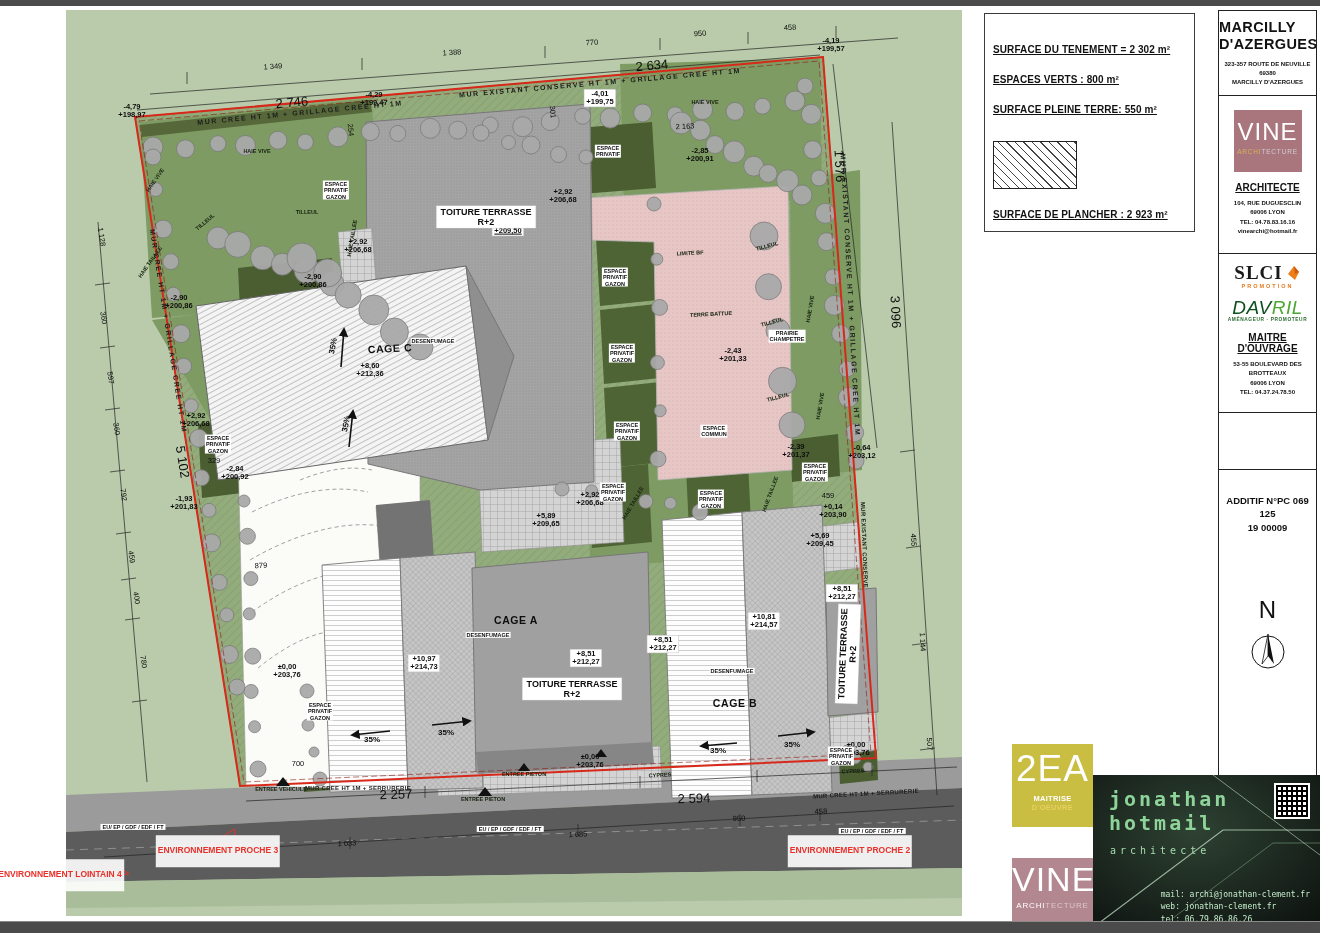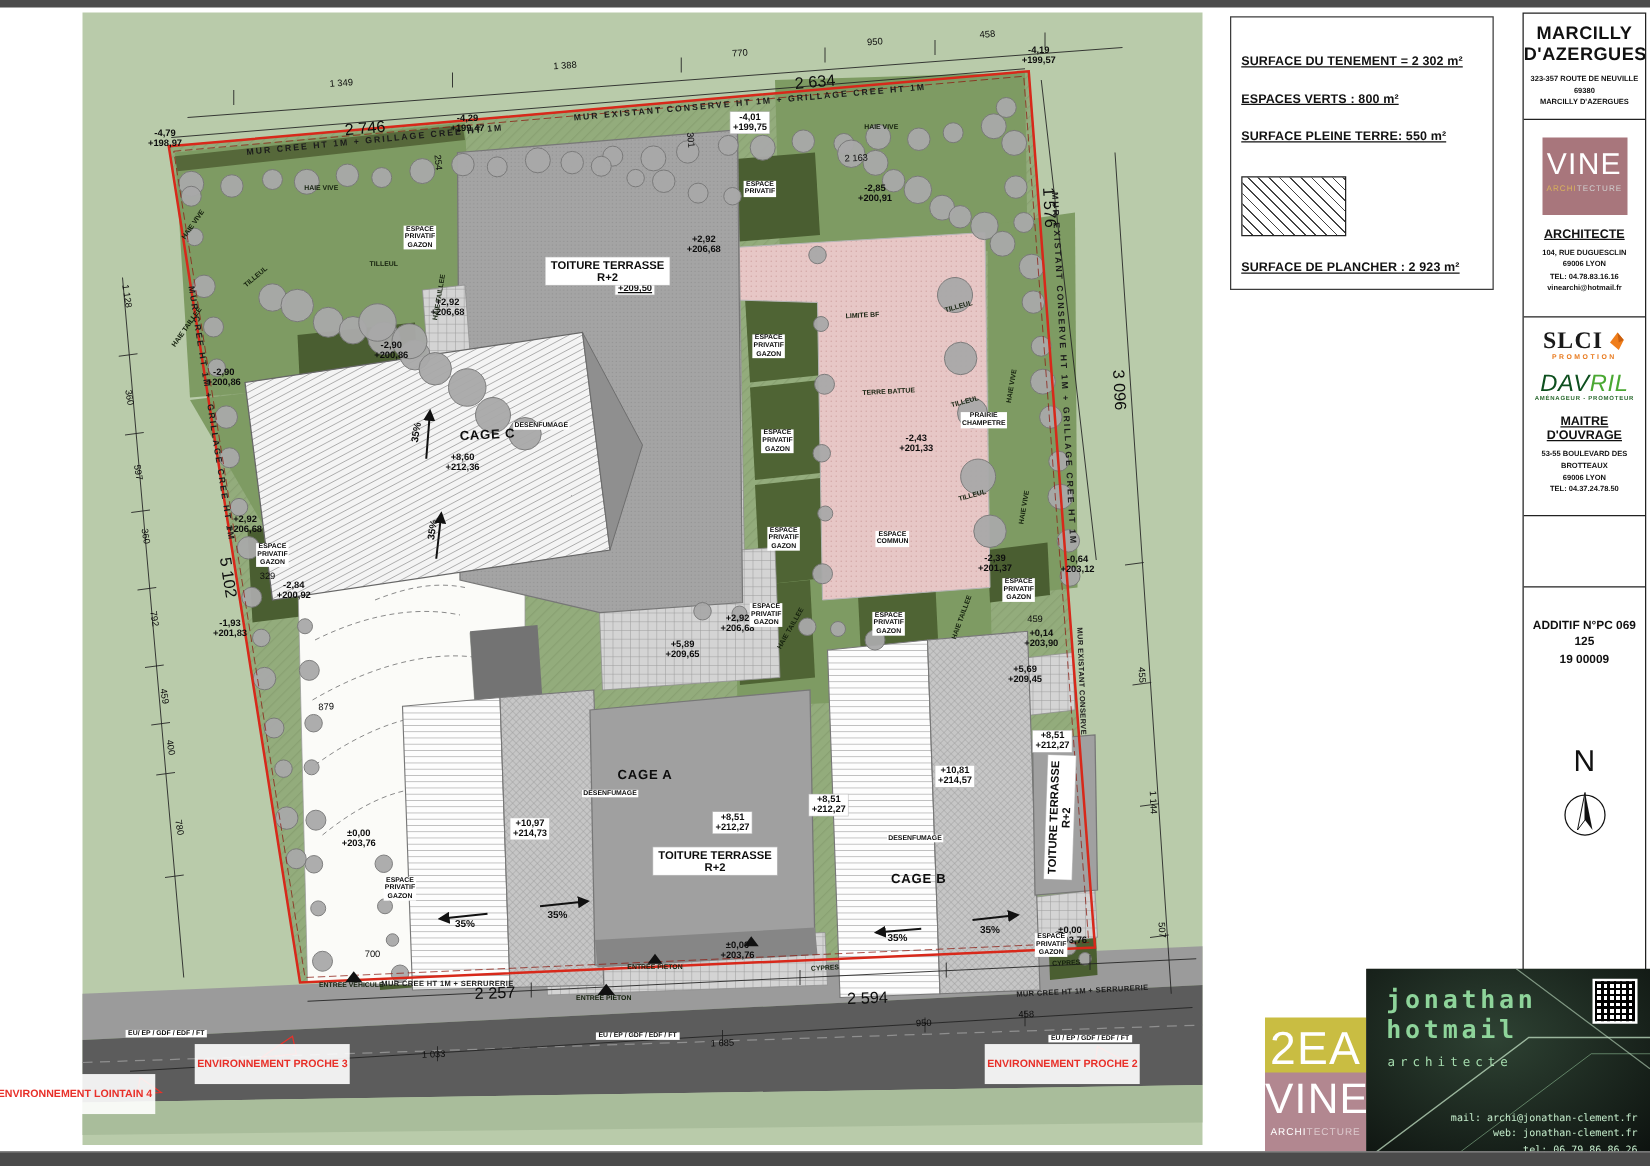--- a/index.html
+++ b/index.html
@@ -31,55 +31,55 @@
   
   .legend{position:absolute;left:984px;top:13px;width:209px;height:217px;border:1.5px solid #3c3c3c;background:#fff;}
   .leg-item{position:absolute;left:8px;font-size:10px;font-weight:700;text-decoration:underline;color:#111;letter-spacing:.1px;white-space:nowrap;}
   .leg-swatch{position:absolute;left:8px;top:127px;width:82px;height:46px;border:1px solid #222;
       background-image:repeating-linear-gradient(45deg,transparent 0 5px,#444 5px 6px);background-color:#fff;}
   
   .titleblock{position:absolute;left:1218px;top:10px;width:97px;height:777px;border:1.5px solid #222;background:#fff;}
   .tb-sec{position:relative;box-sizing:border-box;border-bottom:1.5px solid #222;overflow:hidden;}
   .tb-s1{height:85px;} .tb-s2{height:158px;} .tb-s3{height:159px;} .tb-s4{height:57px;}
   .tb-s5{height:315px;border-bottom:none;}
-  .tb-city{font-size:14.5px;font-weight:700;text-align:center;letter-spacing:.4px;color:#111;line-height:1.2;}
+  .tb-city{font-size:14.5px;font-weight:700;text-align:left;letter-spacing:.4px;color:#111;line-height:1.2;}
   .tb-city:first-child{margin-top:8px;}
   .tb-addr{font-size:6px;font-weight:700;text-align:center;white-space:pre-line;line-height:1.55;color:#111;margin-top:6px;}
   .tb-head{font-size:10px;font-weight:700;text-decoration:underline;text-align:center;margin-top:10px;color:#111;}
   .vine-logo{width:68px;height:62px;background:#a8767c;margin:14px auto 0;text-align:center;}
   .vine-name{font-size:24px;color:#fff;letter-spacing:1px;padding-top:8px;font-weight:400;}
   .vine-sub{font-size:6.5px;letter-spacing:.8px;margin-top:2px;}
   .vine-sub .va{color:#d9b25c;} .vine-sub .vt{color:#cfcfcf;}
   .slci{text-align:center;margin-top:8px;position:relative;}
   .slci-name{font-family:"Liberation Serif",serif;font-size:19px;font-weight:700;color:#1a1a1a;letter-spacing:1px;vertical-align:middle;}
   .slci-cube{vertical-align:middle;margin-left:2px;}
   .slci-sub{font-size:5.5px;letter-spacing:2px;color:#e87a1e;font-weight:700;margin-top:-1px;}
   .davril{text-align:center;margin-top:8px;}
   .dav-name{font-size:19px;font-weight:400;font-style:italic;letter-spacing:.5px;}
   .dav-a{color:#0d4f1e;} .dav-b{color:#4aa832;}
   .dav-sub{font-size:4.8px;letter-spacing:.6px;color:#2c6b31;font-weight:700;margin-top:-2px;}
   .tb-additif{font-size:9.5px;font-weight:700;text-align:center;white-space:pre-line;margin-top:24px;color:#111;line-height:1.4;}
   .tb-north{font-size:24px;text-align:center;margin-top:62px;color:#111;}
   .compass{display:block;margin:4px auto 0;}
   
-  .f2ea{position:absolute;left:1012px;top:814px;width:81px;height:83px;background:#c9bd42;text-align:center;overflow:hidden;}
+  .f2ea{position:absolute;left:1012px;top:744px;width:81px;height:83px;background:#c9bd42;text-align:center;overflow:hidden;}
   .f2ea-name{font-size:37px;color:#fff;font-weight:400;letter-spacing:1px;margin-top:4px;}
   .f2ea-sub{font-size:7.5px;font-weight:700;margin-top:4px;letter-spacing:.3px;}
   .f2ea-sub .m{color:#fff;} .f2ea-sub .o{color:#e6d060;}
   .fvine{position:absolute;left:1012px;top:858px;width:81px;height:75px;background:#b28790;text-align:center;overflow:hidden;}
   .fvine-name{font-size:34px;color:#fff;letter-spacing:1px;margin-top:2px;}
   .fvine-sub{font-size:8px;letter-spacing:.8px;margin-top:2px;}
   .fvine-sub .va{color:#fff;} .fvine-sub .vt{color:#dcc8cc;}
   .fjc{position:absolute;left:1093px;top:775px;width:227px;height:158px;background:#10140f;overflow:hidden;}
   .fjc svg{position:absolute;left:0;top:0;}
   .jc-name{position:absolute;left:16px;top:12px;font-family:"DejaVu Sans Mono",monospace;font-weight:700;
            font-size:20px;letter-spacing:3px;color:#8ed49a;line-height:1.2;}
   .jc-role{position:absolute;left:17px;top:70px;font-family:"DejaVu Sans Mono",monospace;
            font-size:10px;letter-spacing:4px;color:#a5dcae;}
-  .jc-contact{position:absolute;right:10px;bottom:6px;text-align:right;font-family:"DejaVu Sans Mono",monospace;
+  .jc-contact{position:absolute;right:10px;bottom:6px;text-align:left;font-family:"DejaVu Sans Mono",monospace;
            font-size:8px;line-height:1.6;color:#c4eccb;}
   .qr{position:absolute;right:10px;top:8px;width:36px;height:36px;background:#fff;padding:2px;box-sizing:border-box;}
   .qr-in{width:100%;height:100%;
      background-image:repeating-linear-gradient(0deg,#000 0 2px,transparent 2px 5px),
                       repeating-linear-gradient(90deg,#000 0 2px,transparent 2px 5px);}
 </style>
 </head>
 <body>
 
 <div id="page">

